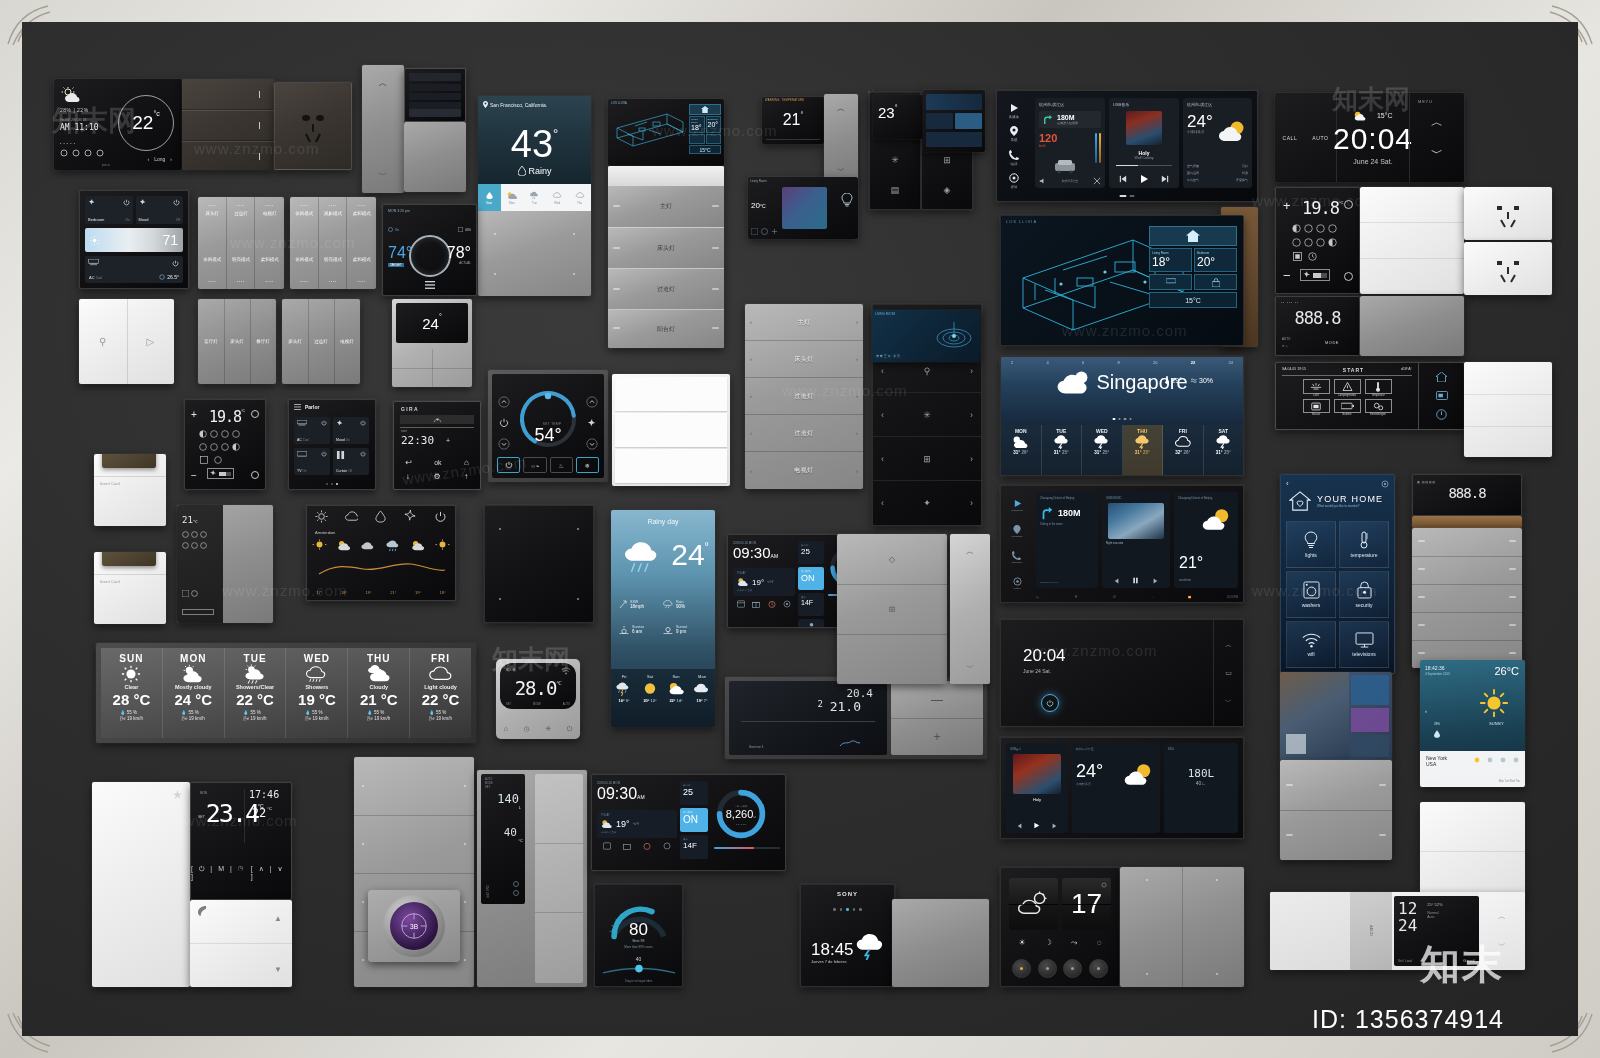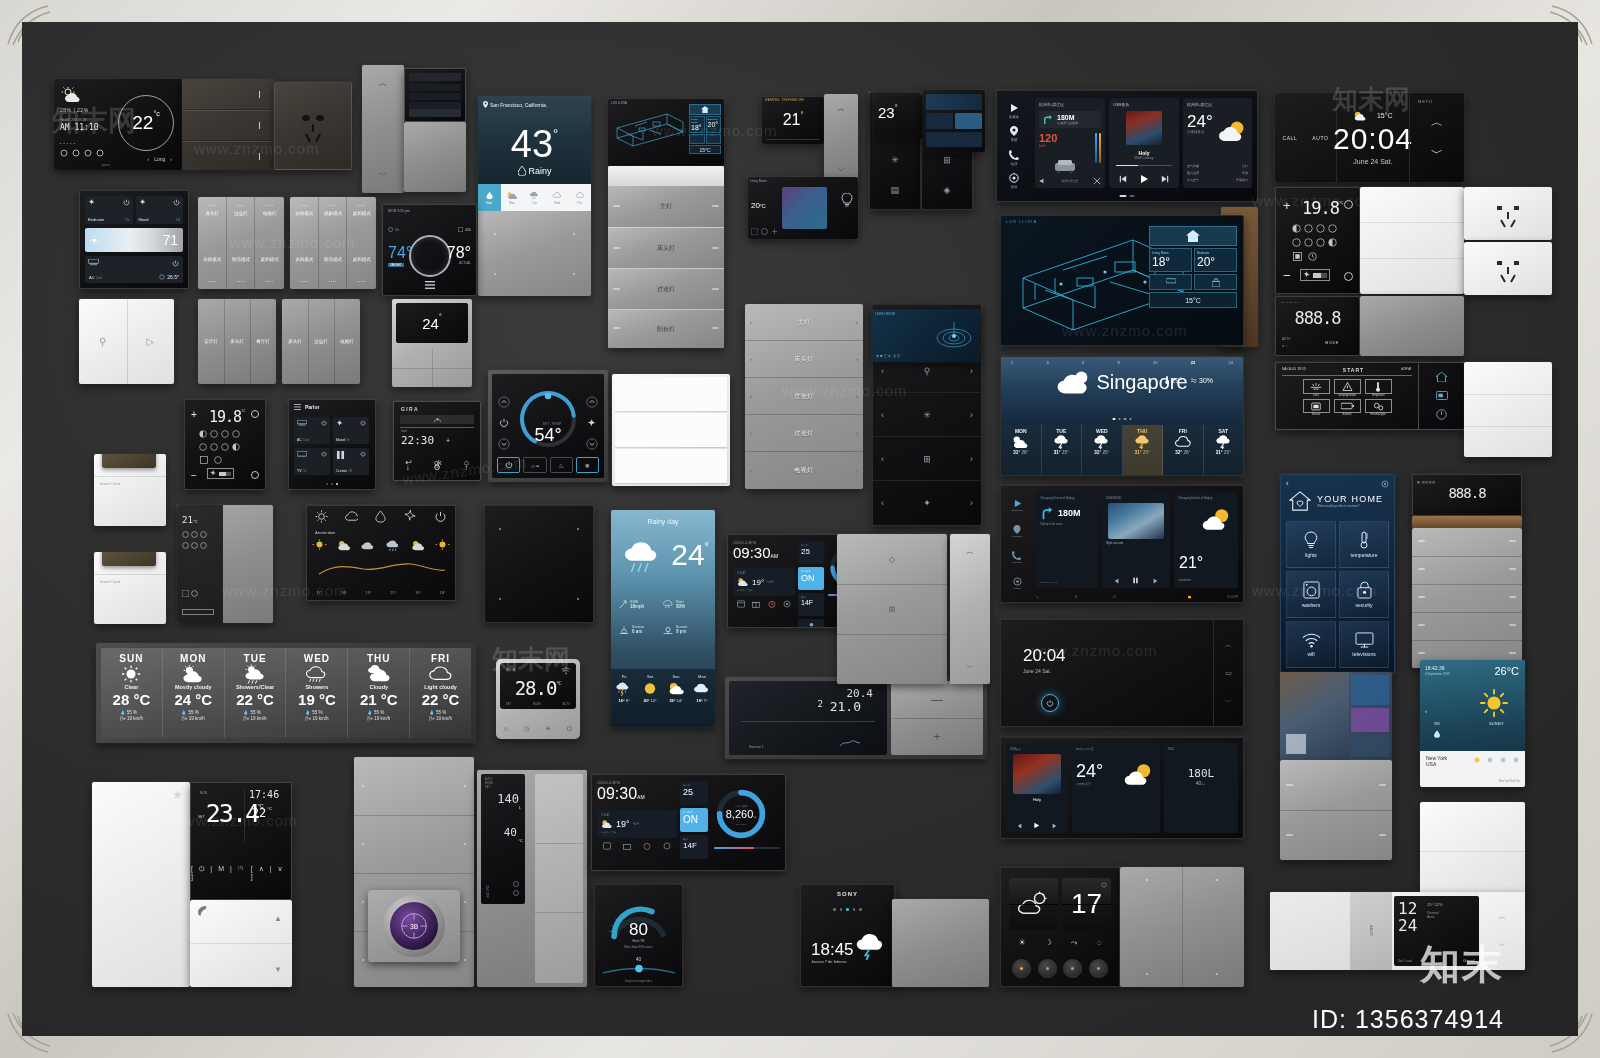--- a/index.html
+++ b/index.html
@@ -1349,21 +1349,21 @@
         <div style="position:absolute;left:3px;bottom:2px;font-size:3.5px;color:#e4e8ec;"><span>Curtain</span> <span style="color:#7d858d;font-size:2.8px;">Off</span></div>
       </div>
     </div>
     <div style="position:absolute;left:50%;bottom:4px;transform:translateX(-50%);display:flex;gap:3px;">
       <span style="width:2px;height:2px;border-radius:50%;background:#555b61;"></span>
       <span style="width:2px;height:2px;border-radius:50%;background:#555b61;"></span>
       <span style="width:2px;height:2px;border-radius:50%;background:#dfe4e9;"></span>
     </div>
   </div>
 
-  <div class="dev glass-black" style="left:371px; top:379px; width:88px; height:80px; border:1px solid #4a4a4a;">
+  <div class="dev glass-black" style="left:371px; top:379px; width:88px; height:89px; border:1px solid #4a4a4a;">
     <div style="position:absolute;left:7px;top:4px;font-size:5px;color:#d8d8d8;letter-spacing:1.4px;font-weight:bold;">GIRA</div>
     <div style="position:absolute;left:6px;top:13px;right:6px;height:9px;background:#2c2c2c;display:flex;align-items:center;justify-content:center;">
       <svg width="9" height="6" viewBox="0 0 10 7">
           <path d="M1 6C3 1 7 1 9 6" stroke="#bdbdbd" stroke-width=".8" fill="none"></path>
           <circle cx="5" cy="3" r="1.2" fill="#bdbdbd"></circle>
         </svg>
     </div>
     <div style="position:absolute;left:6px;top:25px;right:6px;height:1px;background:#5c5c5c;"></div>
     <div style="position:absolute;left:7px;top:27px;font-size:3px;color:#9d9d9d;">next</div>
     <div style="position:absolute;left:7px;top:32px;font-family:'DejaVu Sans Mono',monospace;font-size:11px;color:#e9e9e9;">22:30</div>
@@ -1913,21 +1913,21 @@
             <path d="M8 17c-3.5 0-6.3-2.2-6.3-4.9 0-2.3 2-4.2 4.6-4.5C7.2 5.1 10 3.3 13.3 3.3c4 0 7.4 2.6 7.8 6.1 2.2.3 3.7 1.8 3.7 3.6 0 2.2-2 4-4.3 4H8z" fill="none" stroke="#fff" stroke-width="1.3"></path>
           </svg>
         <span class="fc-desc">Light cloudy</span>
         <span class="fc-temp">22 °C</span>
         <span class="fc-meta"><span>💧 </span><span>55 %</span><br><span>🌬 </span><span>19 km/h</span></span>
       </div>
     </div>
   </div>
 
   <div class="dev metal-silver" style="left:474px; top:637px; width:84px; height:80px; border-radius:5px;">
-    <div class="glass-black" style="position:absolute;left:4px;top:4px;right:4px;height:46px;border-radius:3px;">
+    <div class="glass-black" style="position:absolute;left:4px;top:4px;right:4px;height:46px;border-radius:12px;">
       <div style="position:absolute;left:6px;top:5px;font-size:3px;color:#a4a4a4;">ROOM</div>
       <div style="position:absolute;right:5px;top:4px;">
         <svg width="10" height="8" viewBox="0 0 12 9">
             <path d="M1 3C2.4 1.8 4.1 1 6 1s3.6.8 5 2" stroke="#9a9a9a" stroke-width=".9" fill="none"></path>
             <path d="M2.8 5.2C3.7 4.4 4.8 4 6 4s2.3.4 3.2 1.2" stroke="#9a9a9a" stroke-width=".9" fill="none"></path>
             <circle cx="6" cy="7.4" r="1" fill="#9a9a9a"></circle>
           </svg>
       </div>
       <div style="position:absolute;left:50%;top:14px;transform:translateX(-50%);display:flex;align-items:flex-start;">
         <span style="font-family:'DejaVu Sans Mono',monospace;font-size:19px;color:#f0f0f0;letter-spacing:-1px;">28.0</span>

